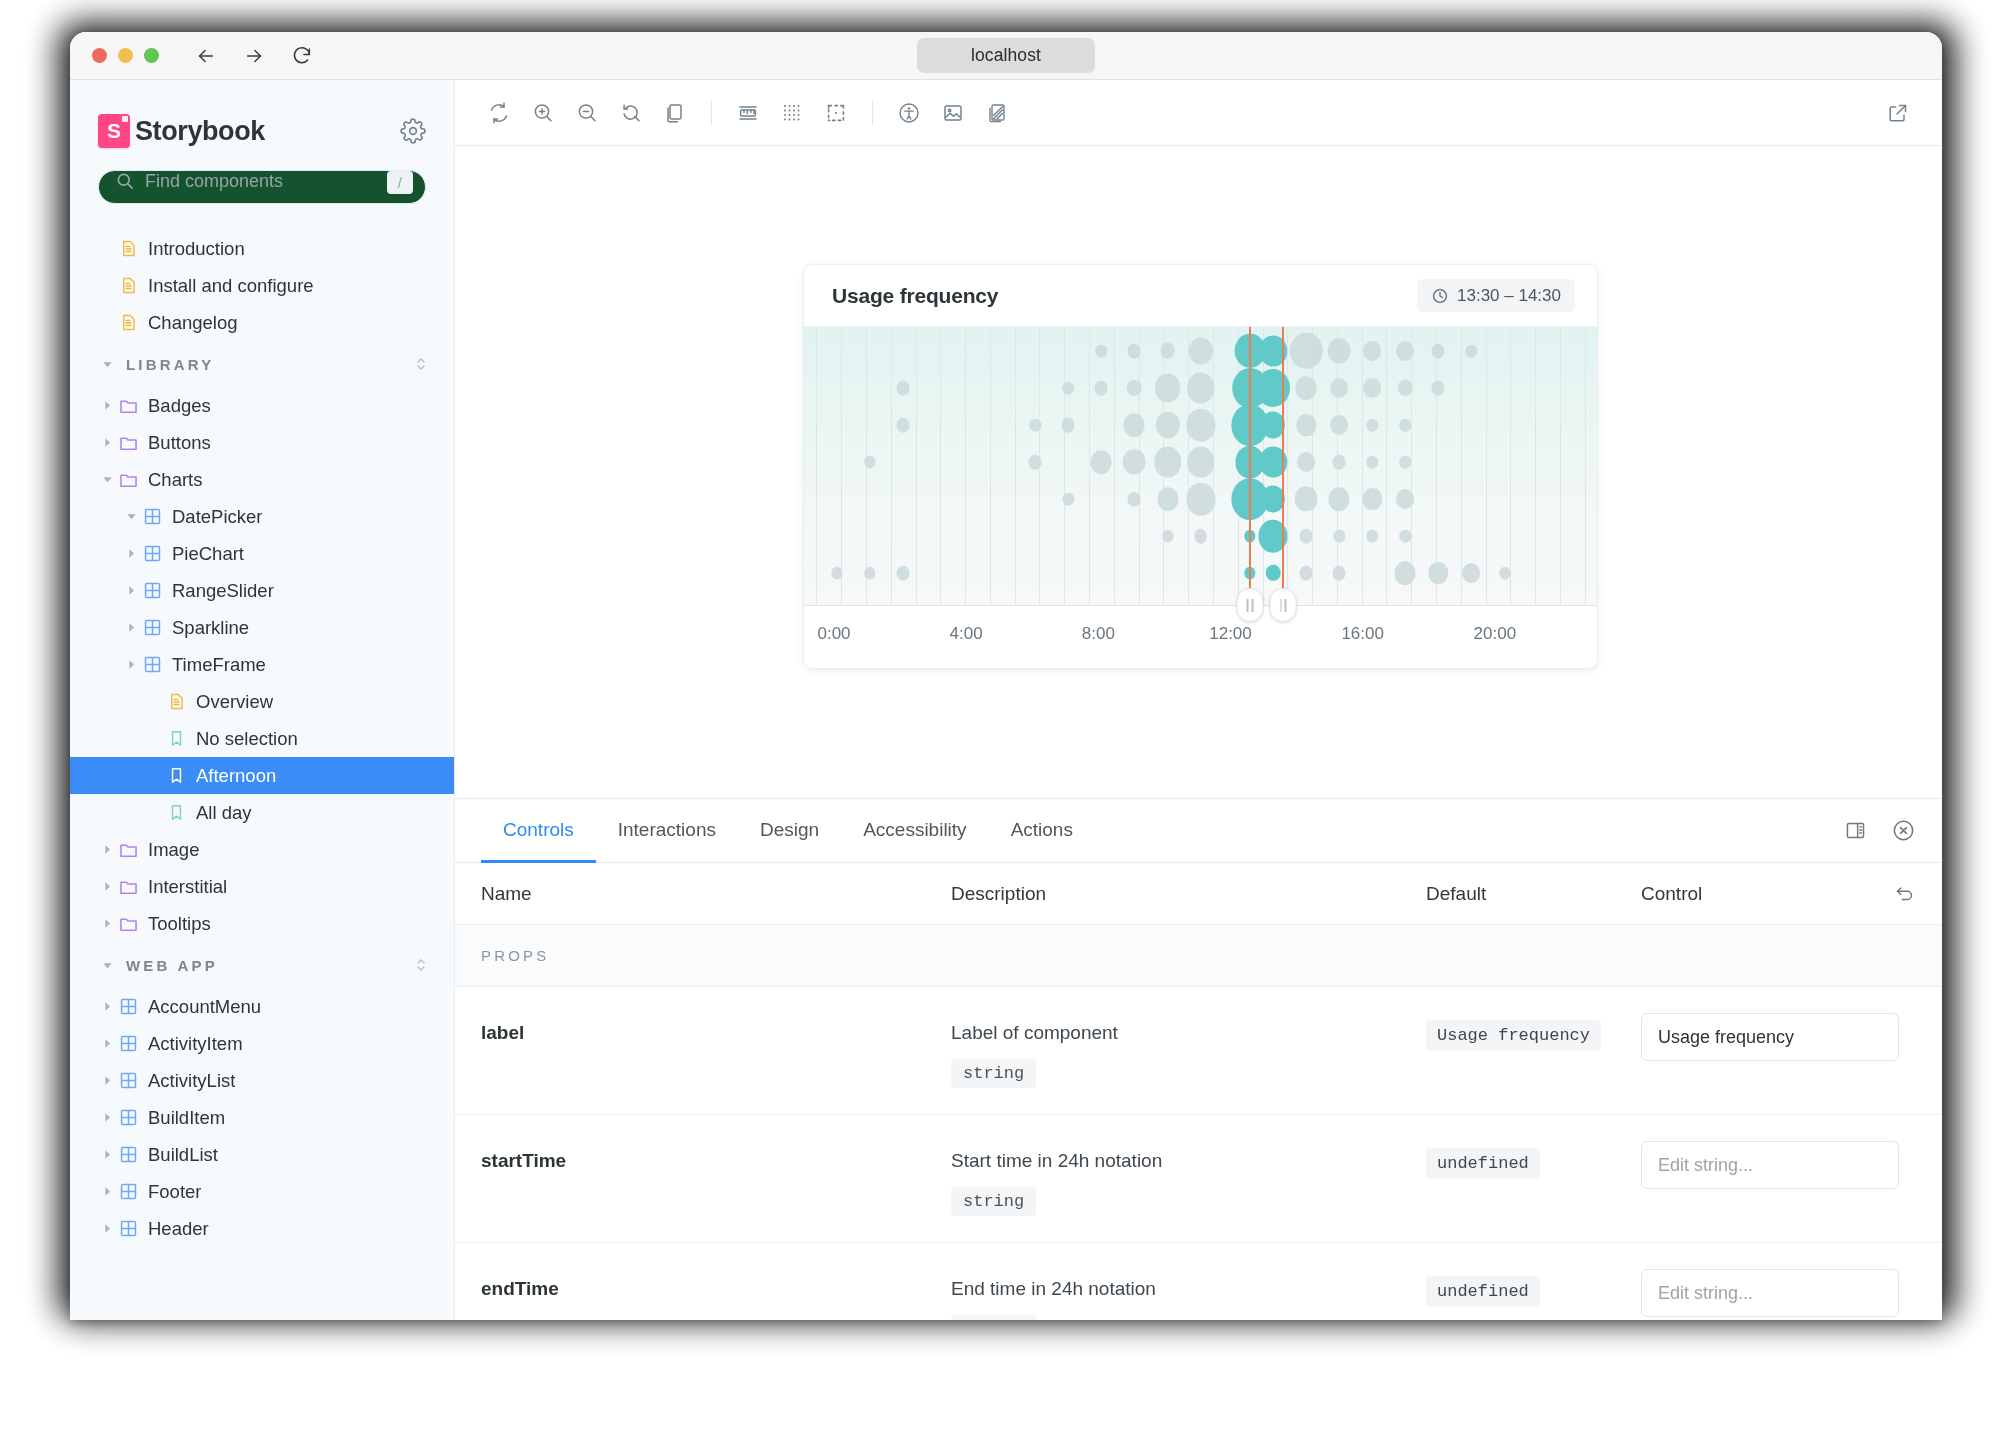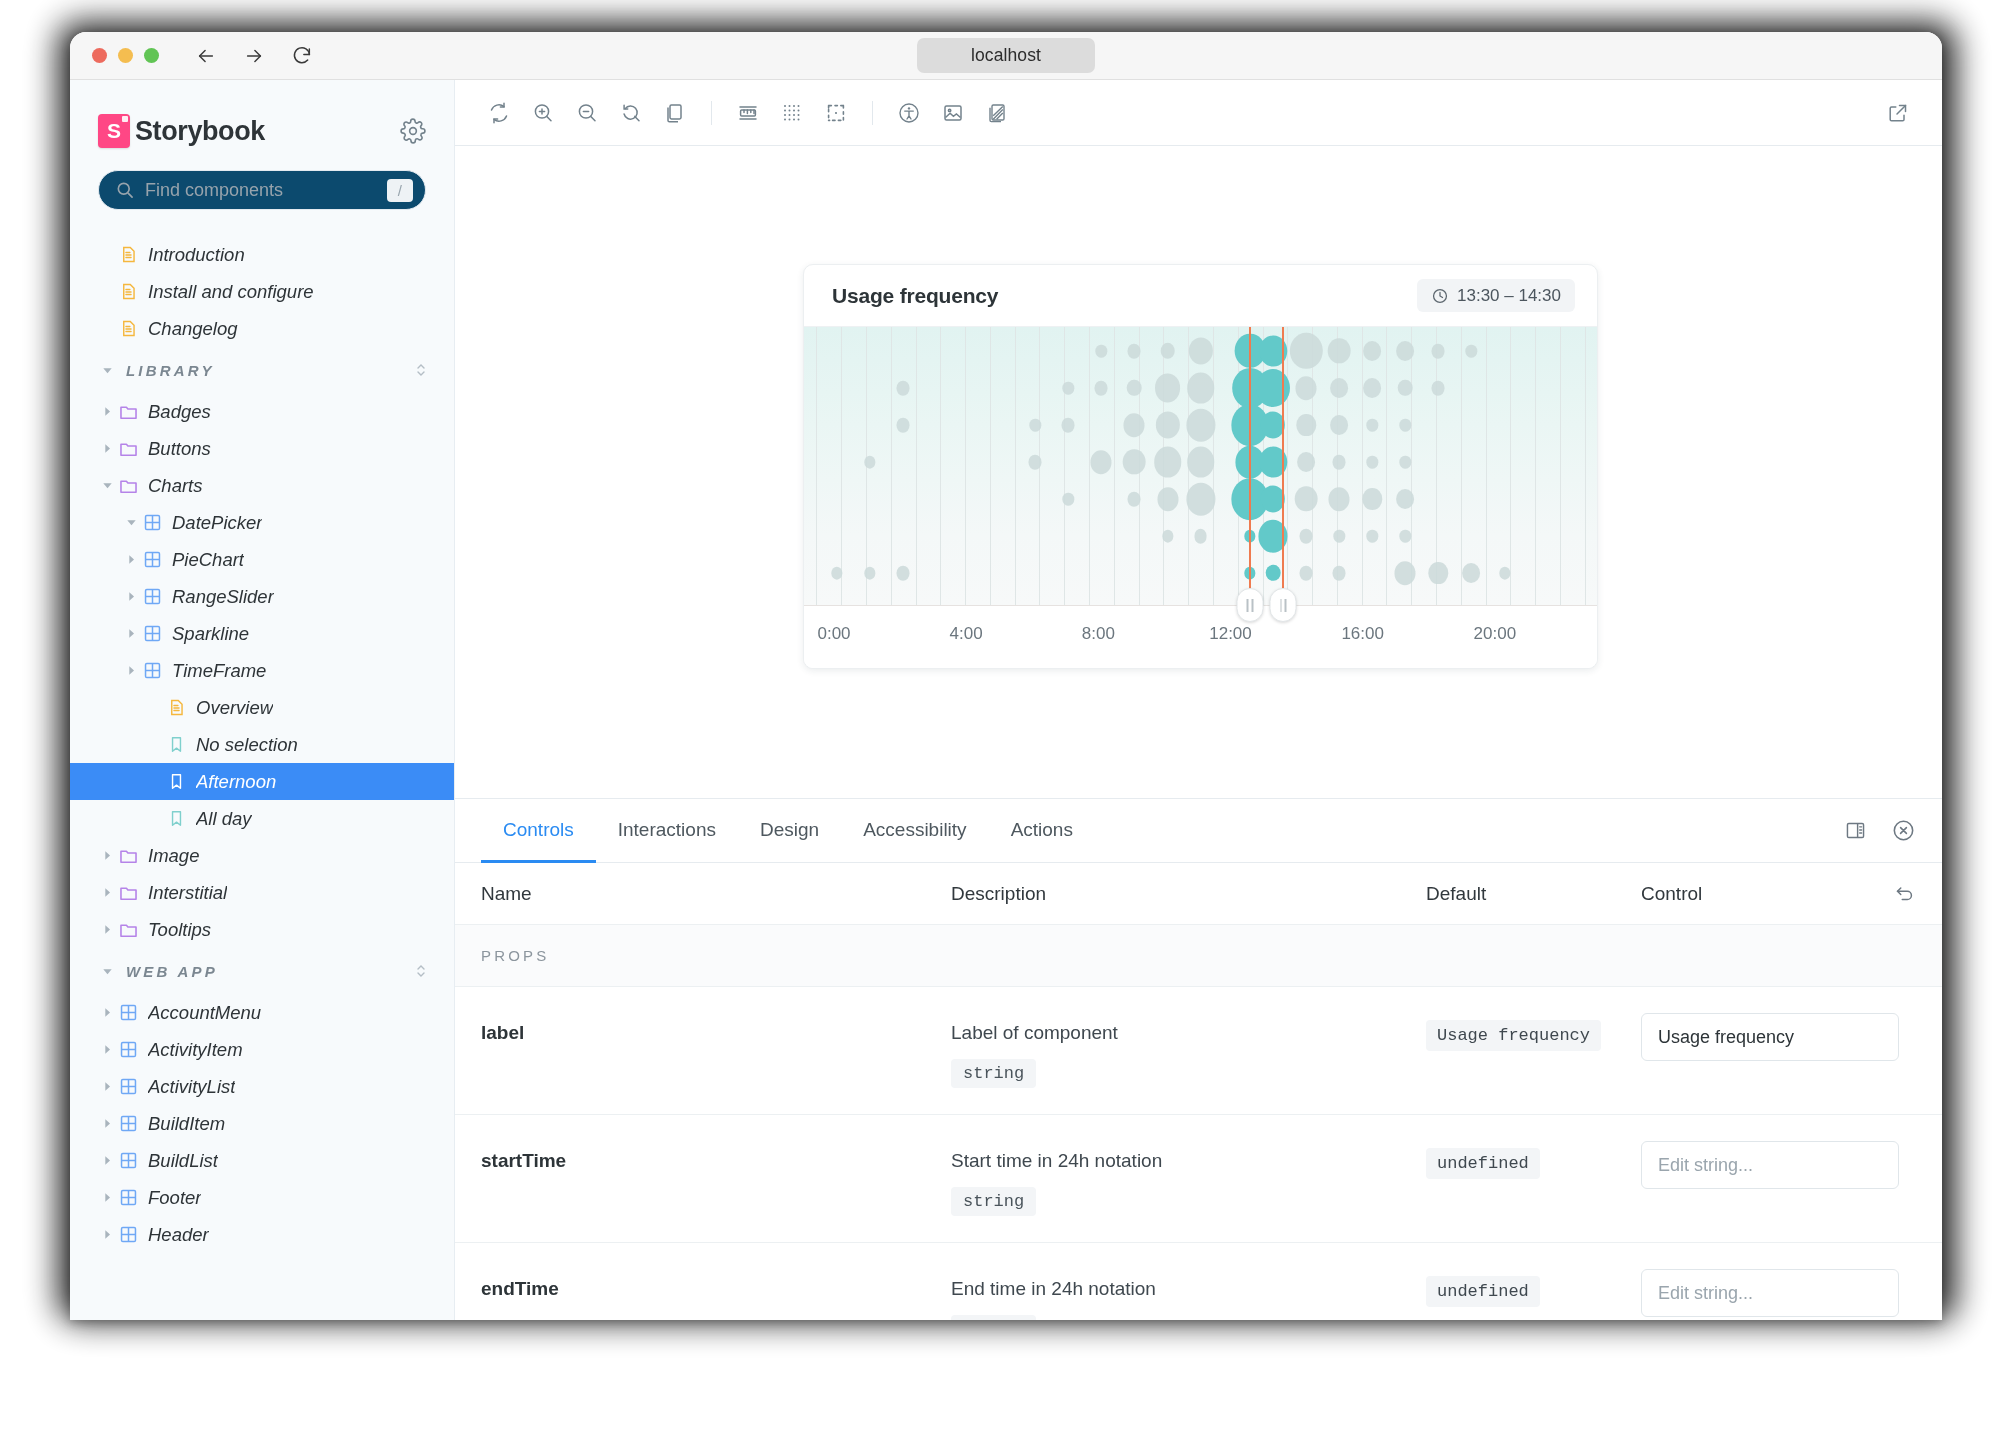--- a/index.html
+++ b/index.html
@@ -80,39 +80,39 @@
   }
   #sb-logo::after{
     content:""; position:absolute; right:2px; top:2px; width:6px; height:6px;
     background:#fff; border-radius:1px; opacity:.9;
   }
   #sb-title { font-size:27px; font-weight:700; color:#2e3438; margin-left:5px; letter-spacing:-.4px;}
   #sb-gear { margin-left:auto; color:#73828c; cursor:pointer; }
 
   #search-wrap { padding:22px 28px 0 28px; }
   #search {
-    height:40px; border:1px solid #e3eaf0; border-radius:24px; background:#0c4a6e;
-    display:flex; align-items:center; padding:0 12px 0 16px; gap:10px;
+    height:34px; border:1px solid #e3eaf0; border-radius:24px; background:#14532d;
+    display:flex; align-items:flex-start; padding:0 12px 0 16px; gap:10px;
   }
   #search-ph { font-size:18px; color:#97a3ac; flex:1; }
   #search-kbd {
     background:#eef2f5; color:#98a4ad; border-radius:4px;
     font-size:15px; padding:3px 11px; min-width:26px; text-align:center;
   }
 
   #tree { padding:26px 0 0 0; }
   .t-row {
     display:flex; align-items:center; height:37px; padding-left:28px;
     font-size:18.5px; color:#2e3438; cursor:pointer; white-space:nowrap;
   }
   .t-row.sel { background:#3b8cf6; color:#fff; }
   .t-caret { width:18px; flex:0 0 18px; display:flex; align-items:center; justify-content:center;
              color:#a9b4bd; font-size:10px; }
   .t-ico { width:24px; flex:0 0 24px; display:flex; align-items:center; justify-content:center; margin-right:8px;}
-  .t-label { overflow:hidden; text-overflow:ellipsis;font-style:italic; }
+  .t-label { overflow:hidden; text-overflow:ellipsis; }
   .t-group {
     display:flex; align-items:center; height:46px; padding-left:28px;
     font-size:15px; font-weight:700; letter-spacing:3.2px; color:#7b8791;
   }
   .t-group .gsort { margin-left:auto; margin-right:26px; color:#b4bec6; }
   .ind1{padding-left:28px;} .ind2{padding-left:52px;} .ind3{padding-left:76px;}
 
   
   #main { flex:1; display:flex; flex-direction:column; background:#fff; min-width:0; }
 

